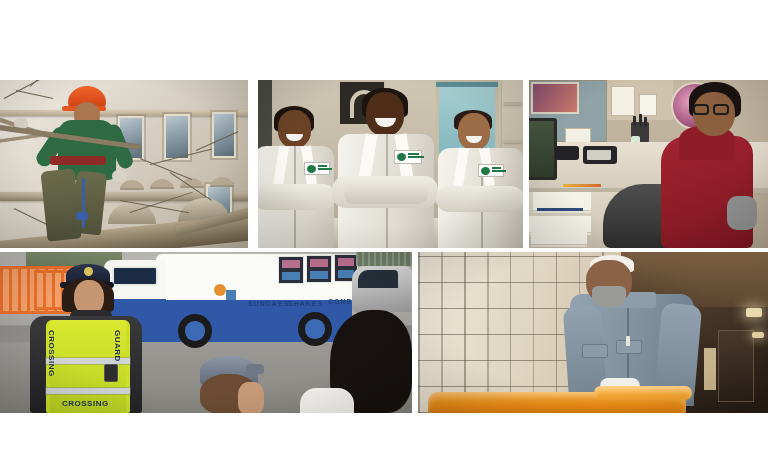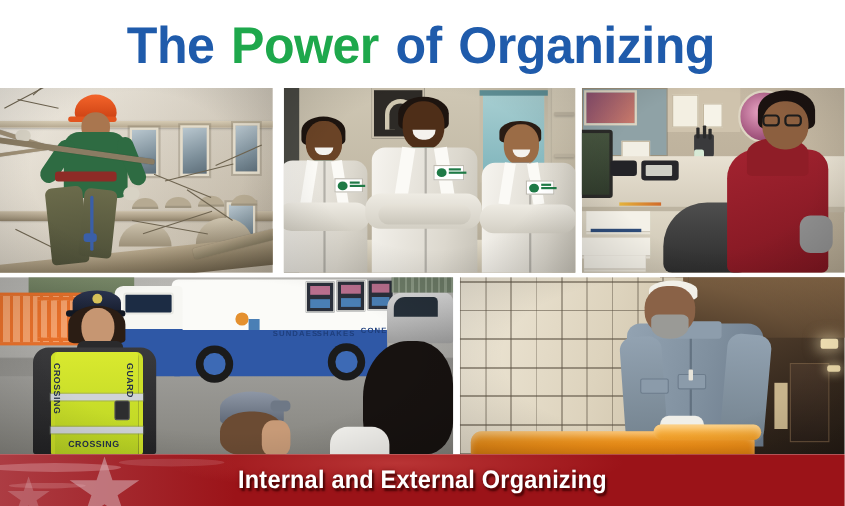--- a/index.html
+++ b/index.html
@@ -216,28 +216,20 @@
     transform:scaleX(0.93);
   }
   .vig { position:absolute; inset:0; pointer-events:none;
          background:radial-gradient(ellipse at 50% 45%, rgba(0,0,0,0) 55%, rgba(0,0,0,.16) 100%); }
 </style>
 </head>
 <body>
 
 <div id="poster">
 
-  <div id="titlebar">
-    <div id="title">
-      <span class="w" style="color:#1f5bab">The</span>
-      <span class="w" style="color:#1ea84c">Power</span>
-      <span class="w" style="color:#1f5bab">of</span>
-      <span class="w" style="color:#1f5bab">Organizing</span>
-    </div>
-  </div>
 
   <div id="grid">
 
     <div class="ph" id="ph-tree">
       <div class="bldg"></div>
       <div class="bldg-shade"></div>
 
       <div class="cornice" style="top:112px;"></div>
       <div class="cornice" style="top:30px;height:6px;background:linear-gradient(180deg,#d6cbb4,#b5a88f);"></div>
 
@@ -488,24 +480,14 @@
       <div class="cu-face" style="left:168px;top:8px;width:46px;height:44px;"></div>
       <div class="cu-beard" style="left:174px;top:34px;width:34px;height:22px;"></div>
       <div class="cu-glove" style="left:182px;top:126px;width:40px;height:26px;"></div>
       <div class="cu-cart" style="left:10px;top:140px;width:258px;height:24px;"></div>
       <div class="cu-cart" style="left:176px;top:134px;width:98px;height:14px;background:linear-gradient(180deg,#fbbc52,#ef9b24);border-radius:8px;"></div>
       <div class="vig"></div>
     </div>
 
   </div>
 
-  <div id="banner" style="background: rgb(155, 19, 24);">
-    <div class="stars"></div>
-    <div class="star" style="left:62px;top:2px;width:66px;height:62px;"></div>
-    <div class="star" style="left:6px;top:20px;width:40px;height:38px;opacity:.45;"></div>
-    <div class="streak" style="left:-10px;top:8px;width:120px;height:8px;"></div>
-    <div class="streak" style="left:8px;top:26px;width:70px;height:5px;opacity:.7;"></div>
-    <div class="streak" style="left:108px;top:4px;width:96px;height:7px;opacity:.5;"></div>
-    <div class="glow"></div>
-    <div id="banner-text" style="color: rgb(255, 255, 255);">Internal and External Organizing</div>
-  </div>
 
 </div>
 
 </body></html>

